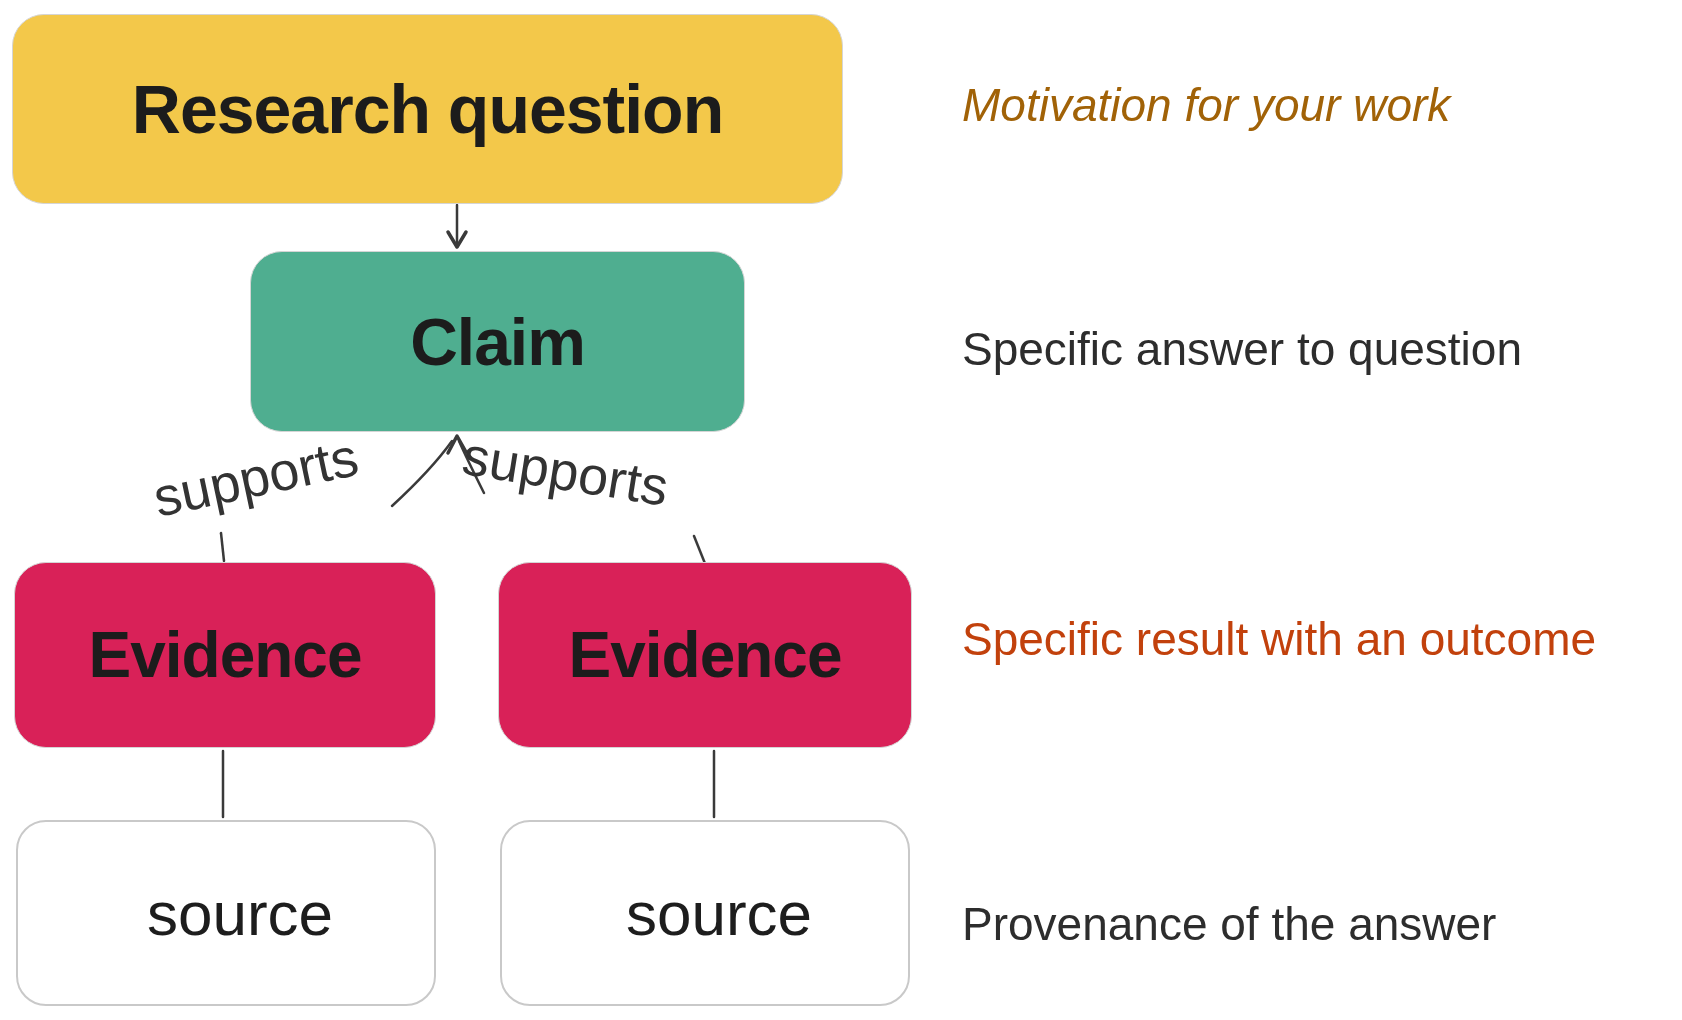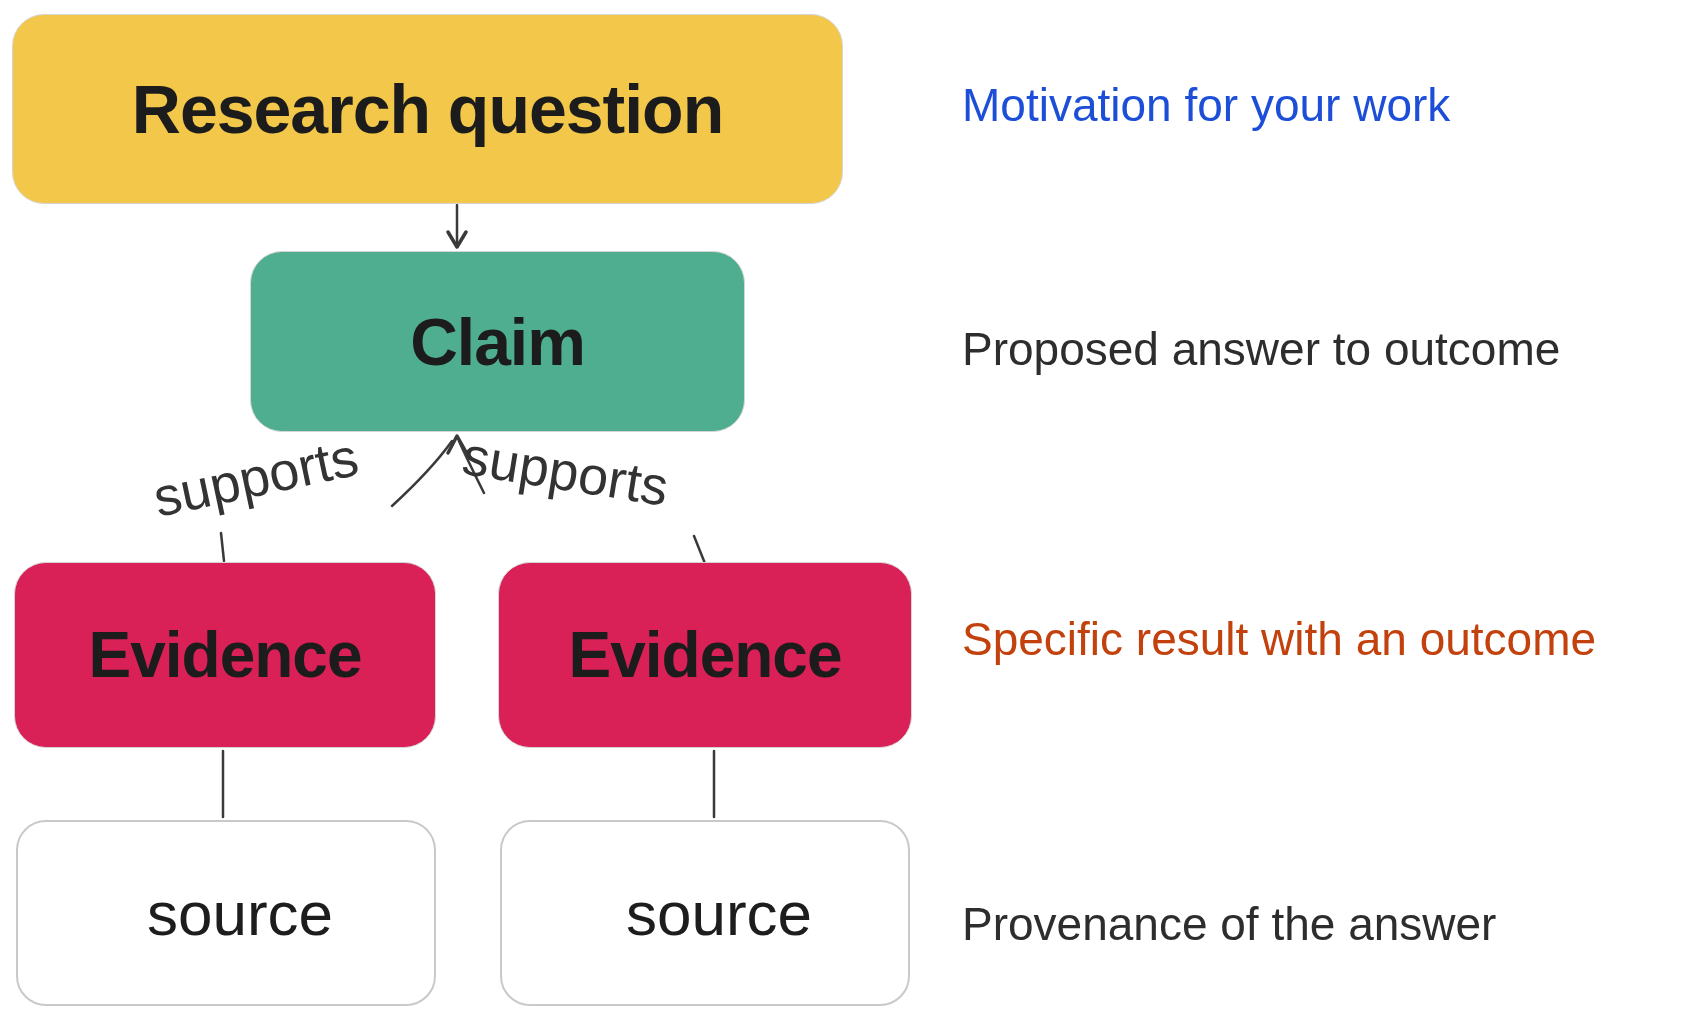--- a/index.html
+++ b/index.html
@@ -134,17 +134,17 @@
     <span class="source-label">source</span>
   </div>
 
   <div class="node source-node" id="node-source-right" style="background-color: rgb(255, 255, 255);">
     <span class="source-label">source</span>
   </div>
 
   <div class="edge-label" id="edge-label-left">supports</div>
   <div class="edge-label" id="edge-label-right">supports</div>
 
-  <div class="annotation" id="annotation-research-question" style="color: #1d4ed8;">Motivation for your work</div>
-  <div class="annotation" id="annotation-claim" style="color: rgb(45, 45, 45);">Proposed answer to outcome</div>
+  <div class="annotation" id="annotation-research-question" style="color: #a16207; font-style: italic;">Motivation for your work</div>
+  <div class="annotation" id="annotation-claim" style="color: rgb(45, 45, 45);">Specific answer to question</div>
   <div class="annotation" id="annotation-evidence" style="color: #c2410c;">Specific result with an outcome</div>
   <div class="annotation" id="annotation-source" style="color: rgb(45, 45, 45);">Provenance of the answer</div>
 </div>
 
 </body></html>

